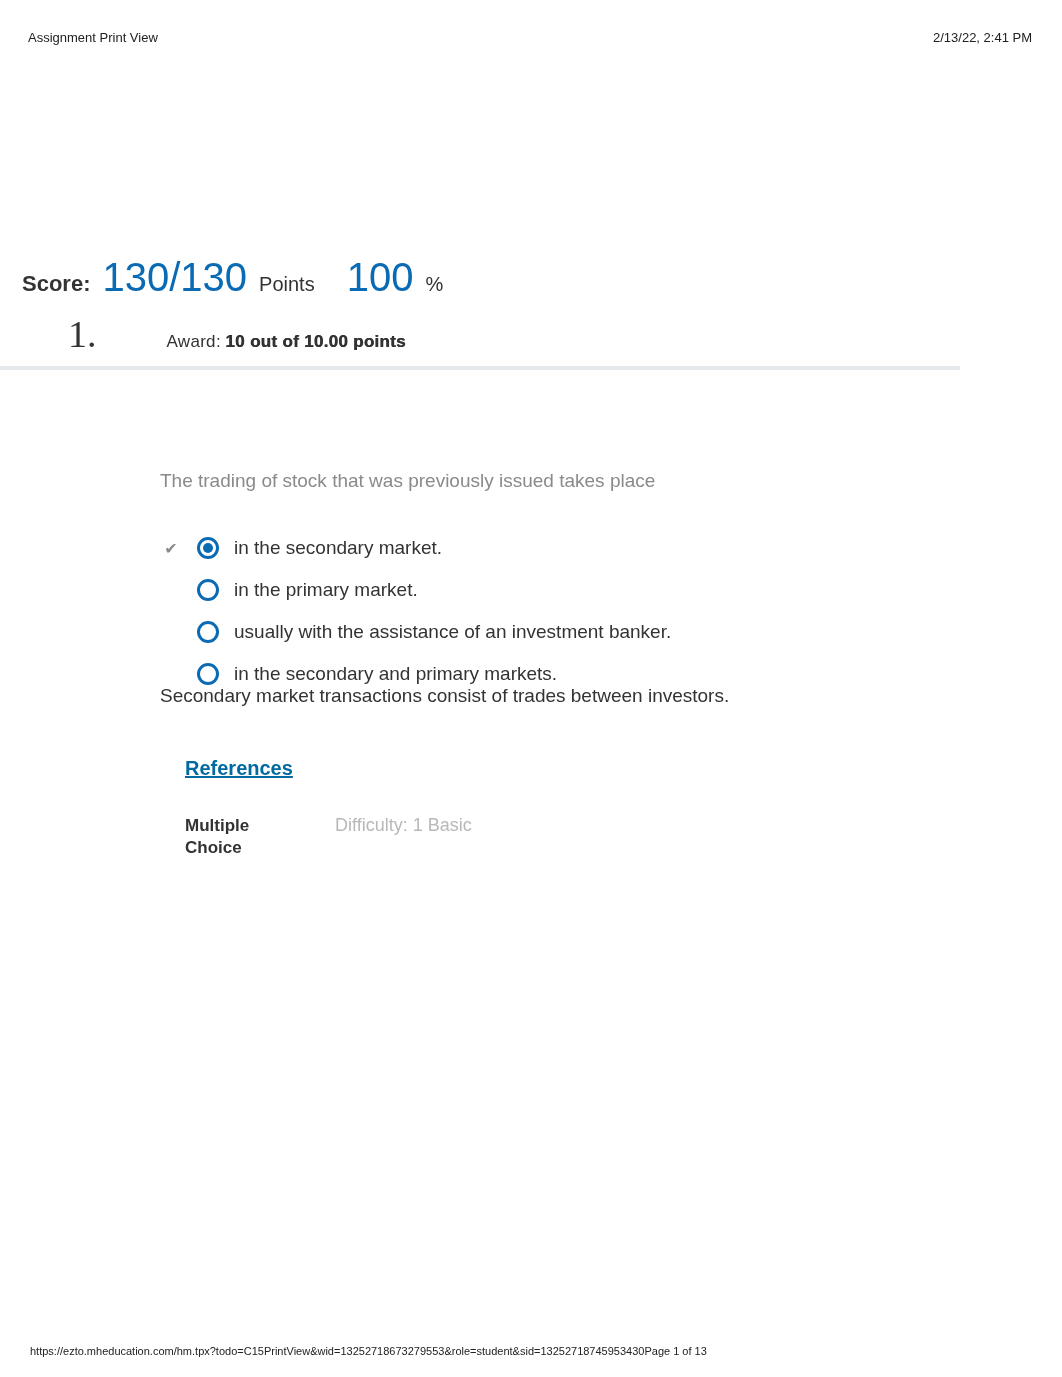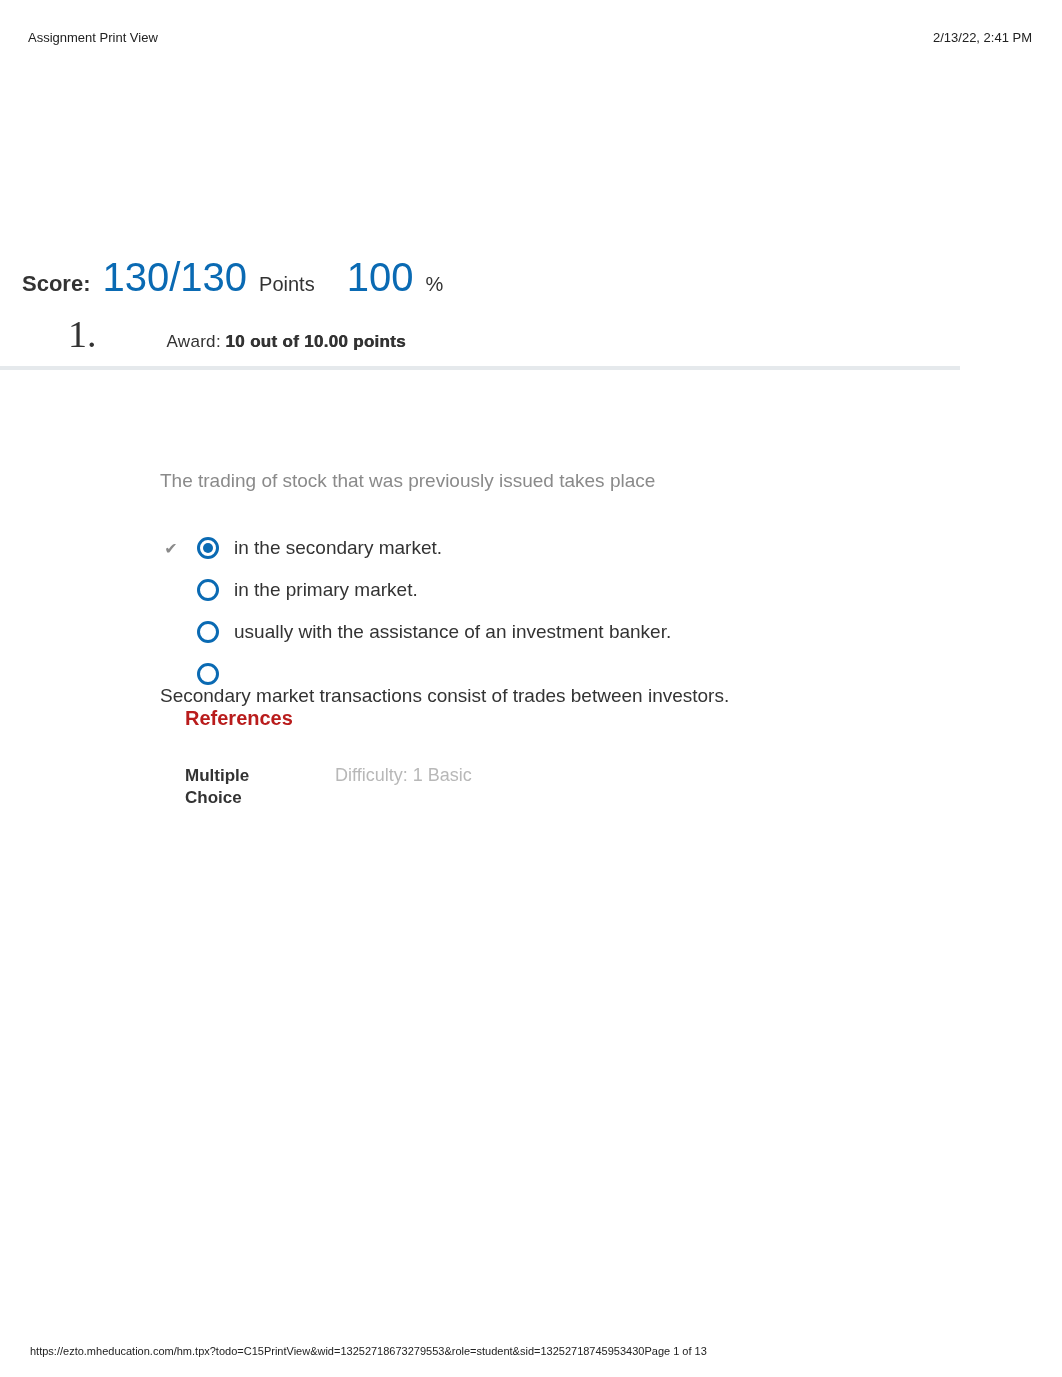--- a/index.html
+++ b/index.html
@@ -127,22 +127,24 @@
     font-size: 19px;
     color: #333;
   }
   .explanation {
     font-size: 19px;
     color: #333;
   }
   .references-heading {
     font-size: 20px;
     font-weight: bold;
-    color: #b91c1c;
+    color: #0369a1;
+    margin-top: 50px;
     margin-left: 25px;
+    text-decoration: underline;
   }
   .refs-row {
     display: flex;
     margin-top: 35px;
     margin-left: 25px;
     gap: 60px;
   }
   .refs-type {
     font-size: 17px;
     font-weight: bold;
@@ -210,20 +212,21 @@
 
     <div class="option-row">
       <div class="check-col"></div>
       <div class="radio-outer"></div>
       <span class="option-text">usually with the assistance of an investment banker.</span>
     </div>
 
     <div class="option-row">
       <div class="check-col"></div>
       <div class="radio-outer"></div>
+      <span class="option-text">in the secondary and primary markets.</span>
     </div>
   </div>
 
   <div class="explanation">Secondary market transactions consist of trades between investors.</div>
 
   <div class="references-heading">References</div>
 
   <div class="refs-row">
     <div class="refs-type">Multiple Choice</div>
     <div class="refs-diff">Difficulty: 1 Basic</div>

